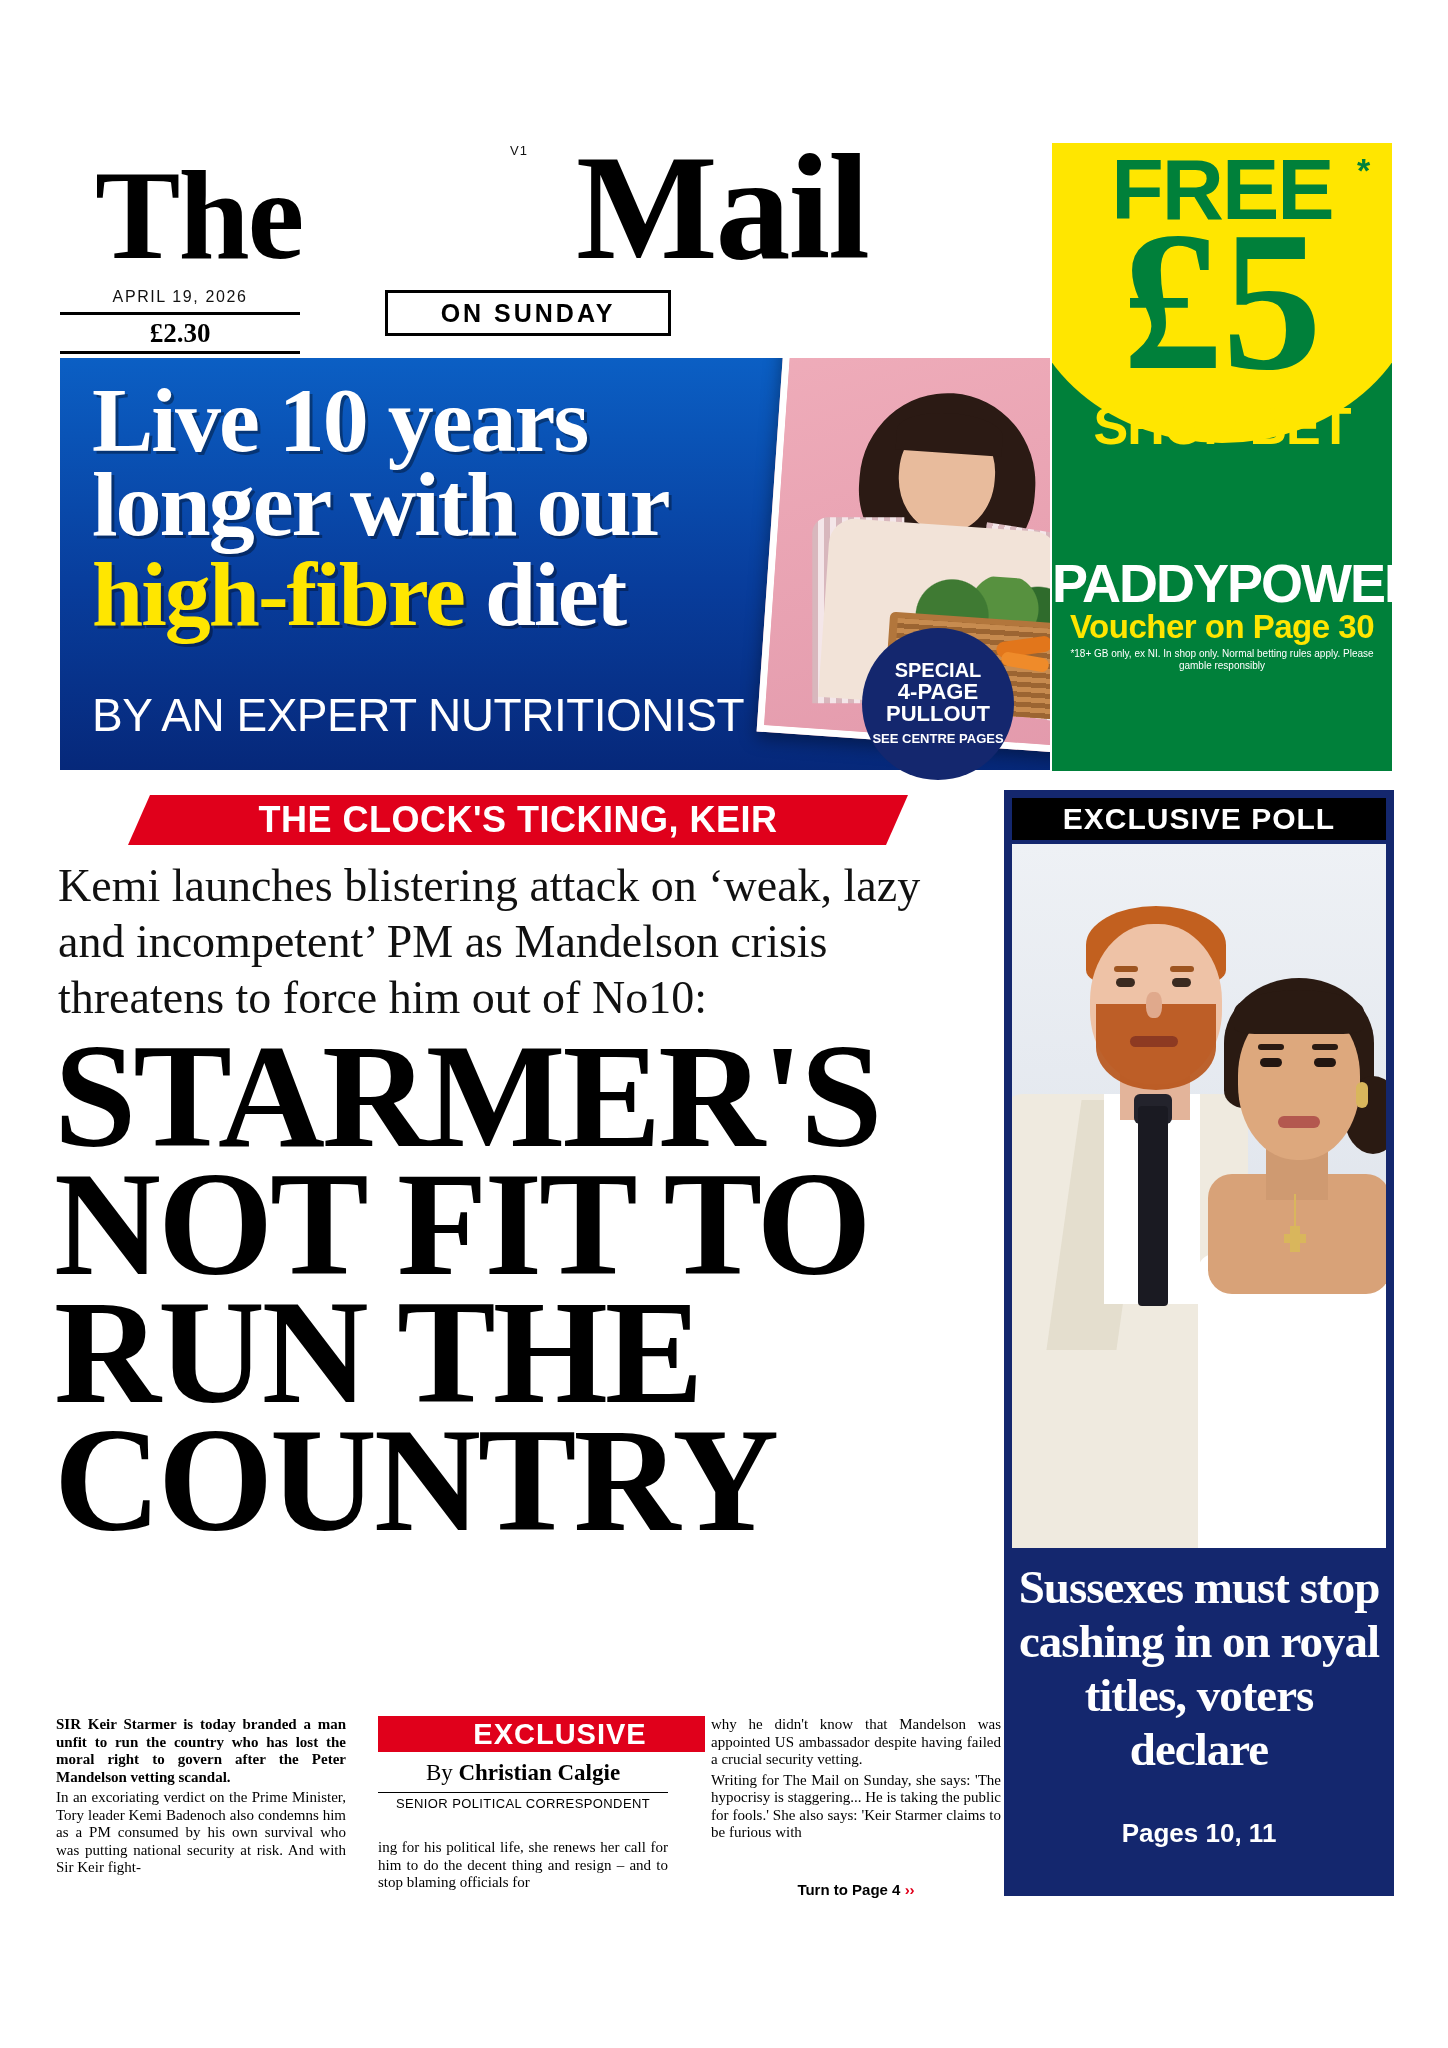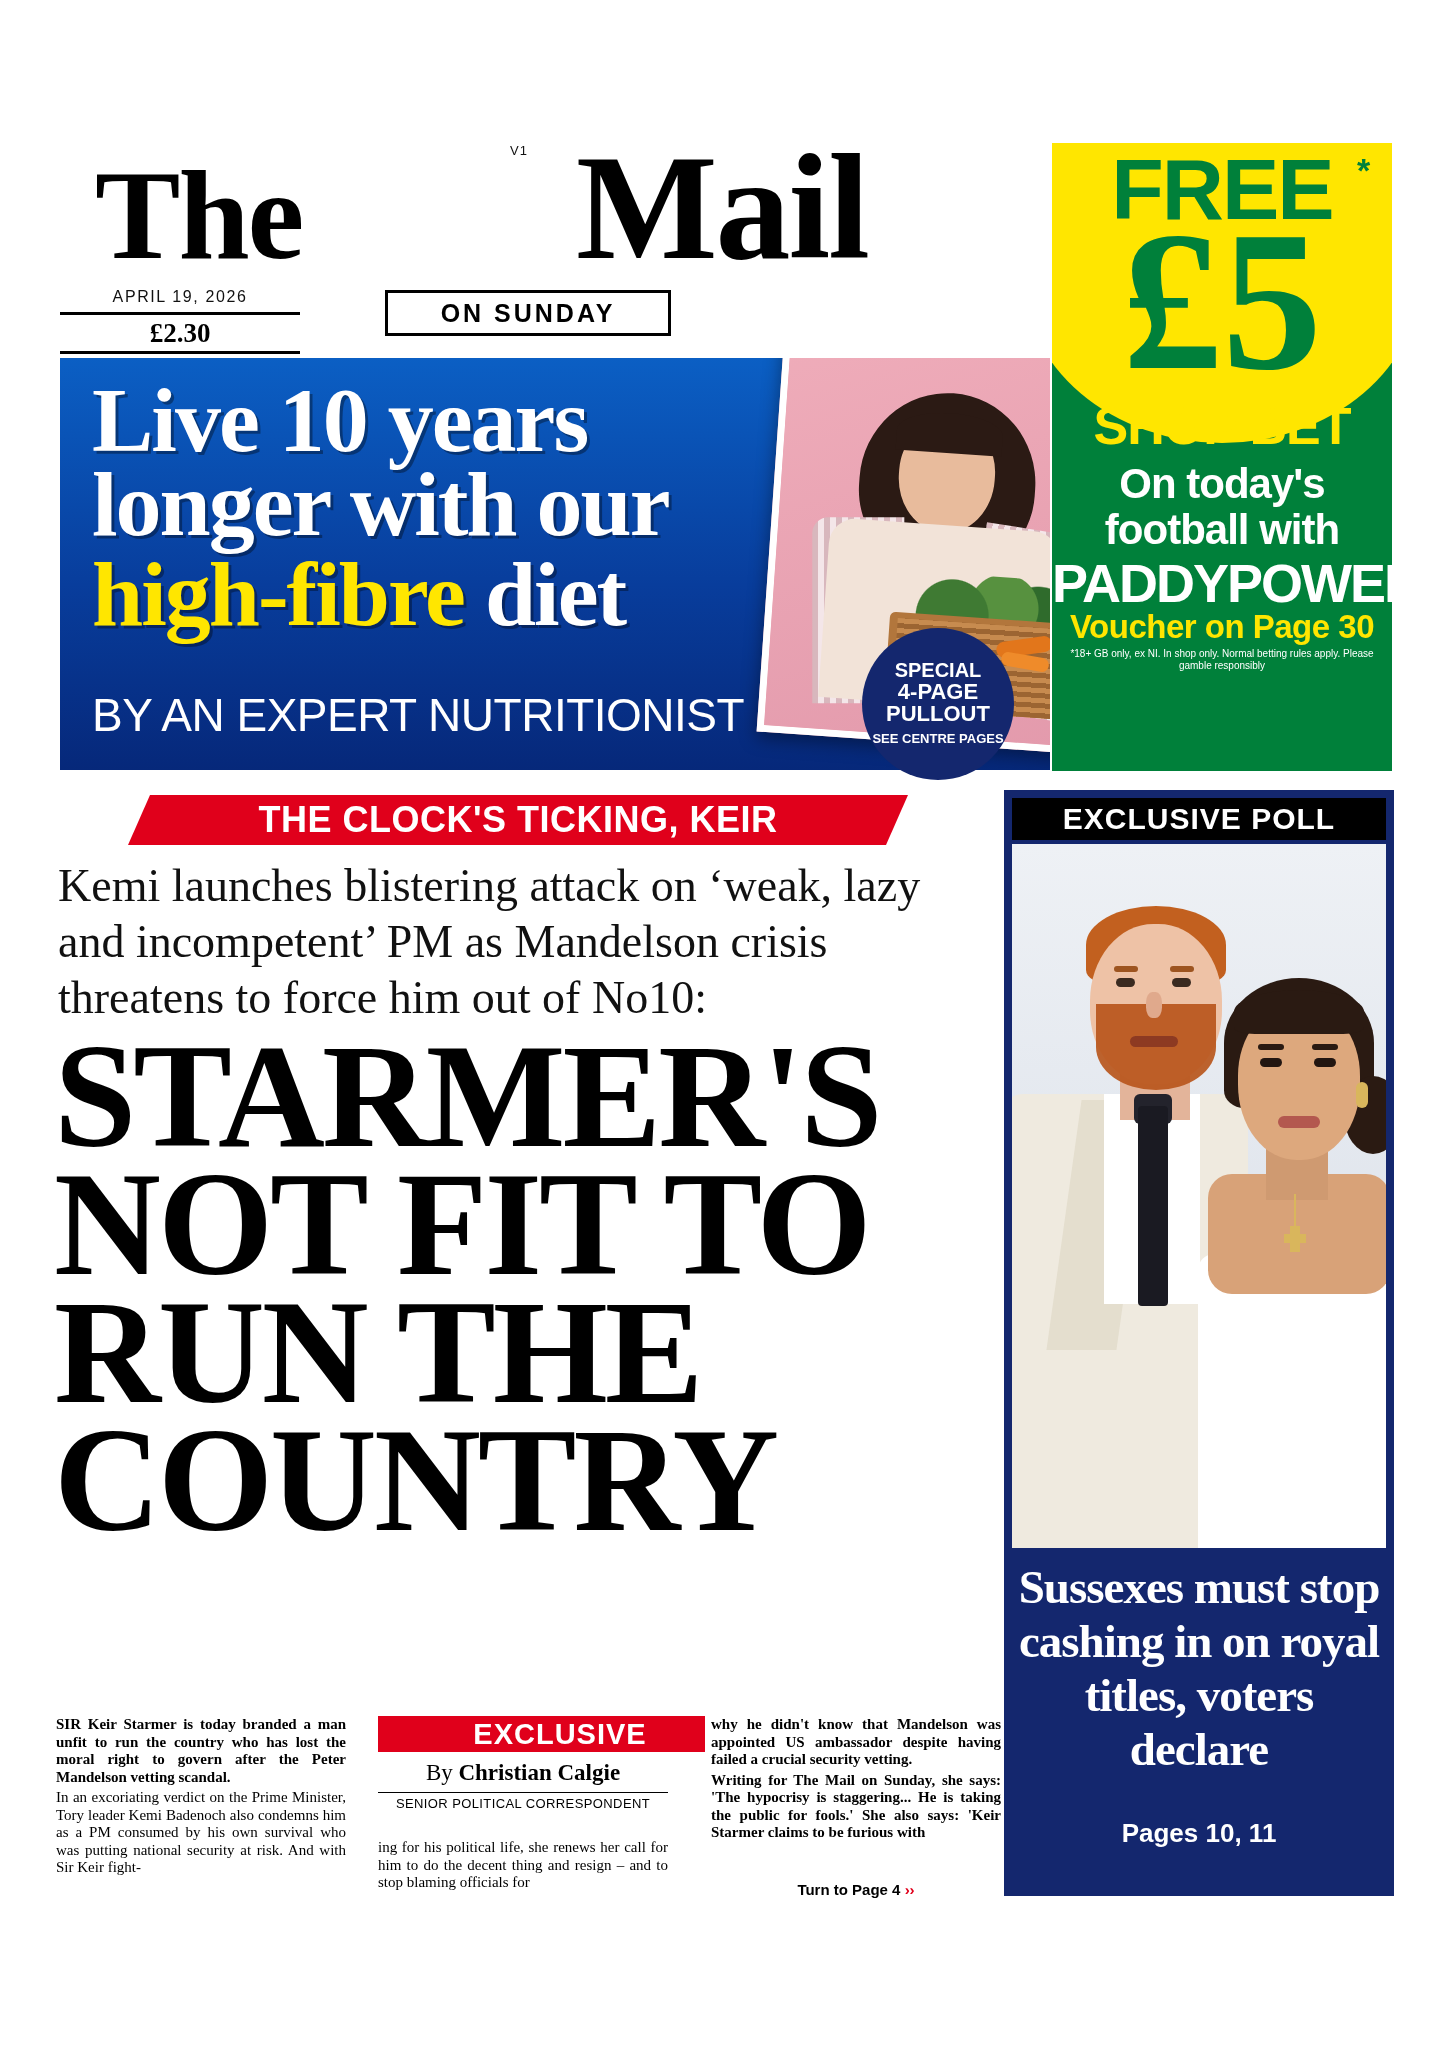--- a/index.html
+++ b/index.html
@@ -185,21 +185,21 @@
     font-size:148px; line-height:128px; letter-spacing:-3px;
     color:#000;
   }
   .mainhead div { white-space:nowrap; }
 
   
   .cols { position:absolute; left:56px; top:1716px; width:950px; height:200px; }
   .col { position:absolute; top:0; width:290px; font-size:15px; line-height:17.5px; text-align:justify; }
   .col p { margin:0 0 3px 0; }
   .col1 { left:0; }
-  .col3 { left:655px;font-weight:bold; }
+  .col3 { left:655px; }
   .col1 .lead { font-weight:bold; }
   .exclusive-box {
     position:absolute; left:322px; top:0; width:290px; height:36px;
     background:#e0001b; display:flex; align-items:center; justify-content:center;padding-left:37px;
   }
   .exclusive-box span {
     color:#fff; font-family:"Liberation Sans", sans-serif; font-weight:bold;
     font-size:29px; letter-spacing:1px;
   }
   .byline {
@@ -306,24 +306,20 @@
         <span>ON SUNDAY</span>
       </div>
   </div>
 
   <div class="promo">
     <div class="promo-yellowblob"></div>
     <div class="promo-free">FREE</div>
     <div class="promo-star">*</div>
     <div class="promo-five">£5</div>
     <div class="promo-shopbet">SHOP BET</div>
-    <div class="promo-today">
-      <div>On today's</div>
-      <div>football with</div>
-    </div>
     <div class="promo-paddy">PADDYPOWER</div>
     <div class="promo-voucher">Voucher on Page 30</div>
     <div class="promo-terms">*18+ GB only, ex NI. In shop only. Normal betting rules apply. Please gamble responsibly</div>
   </div>
 
   <div class="puff">
     <div class="puff-l1">Live 10 years</div>
     <div class="puff-l2">longer with our</div>
     <div class="puff-l3">
       <span>high-fibre</span>

